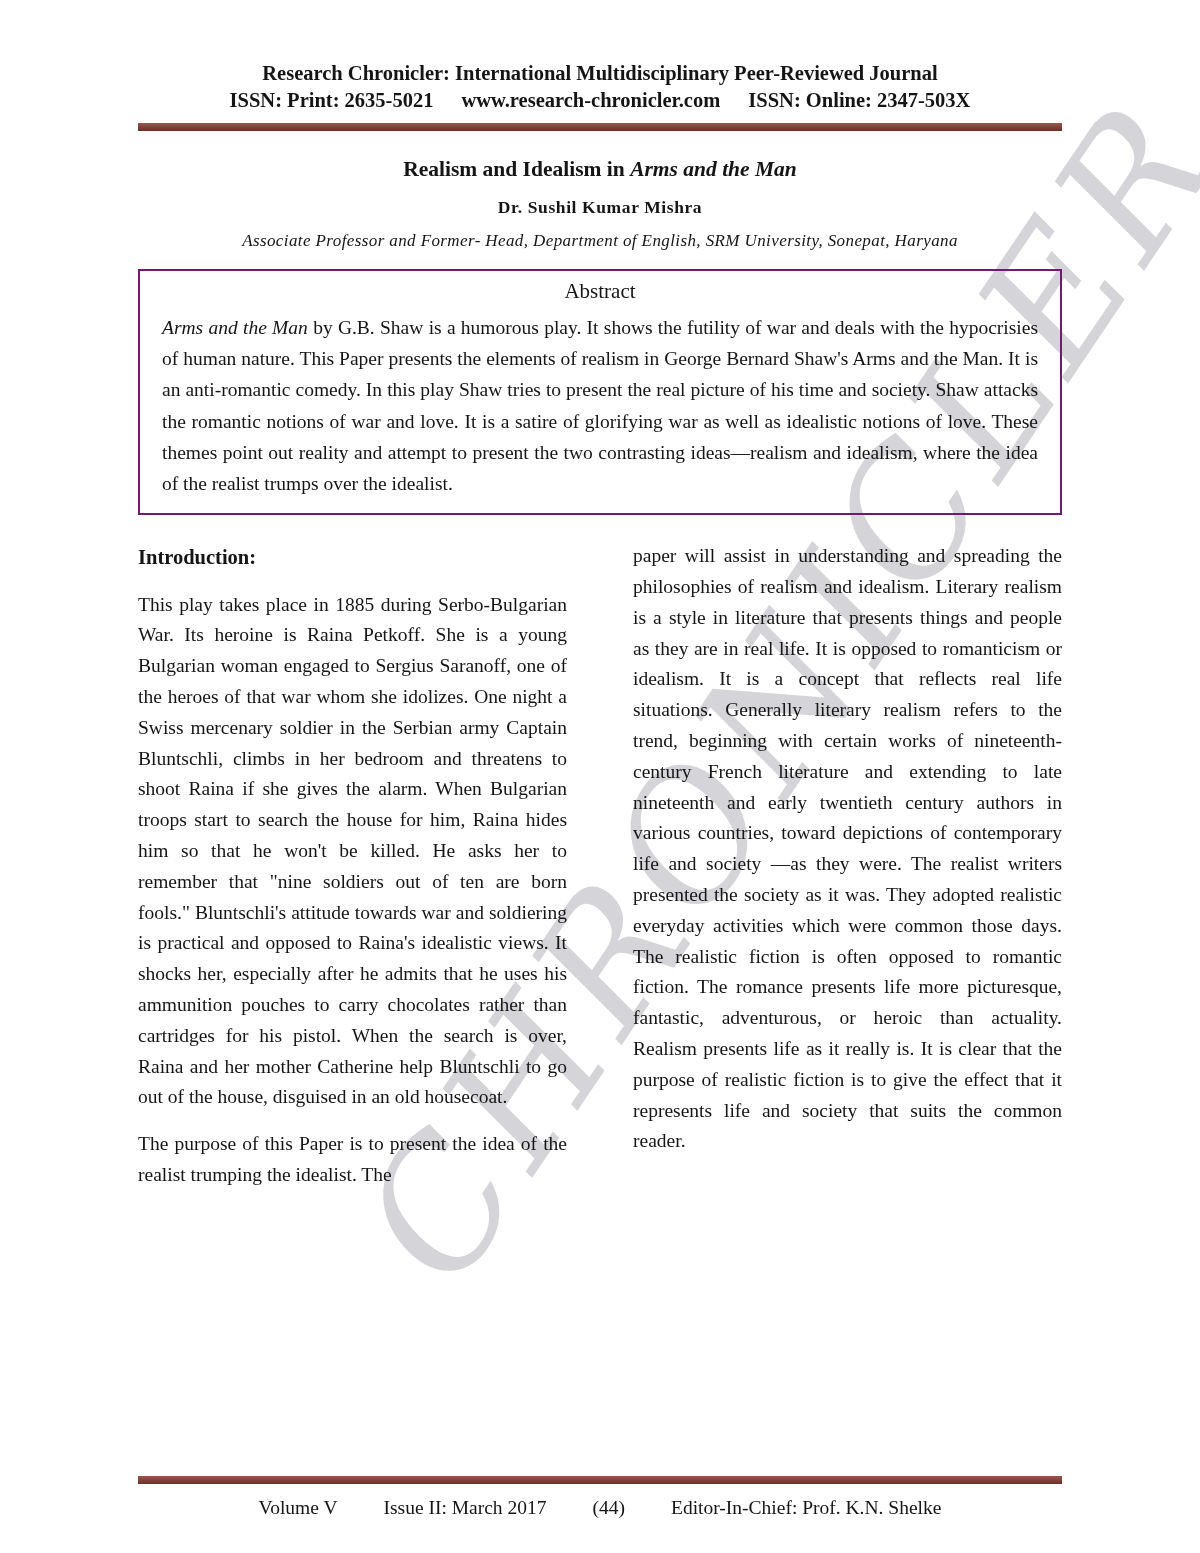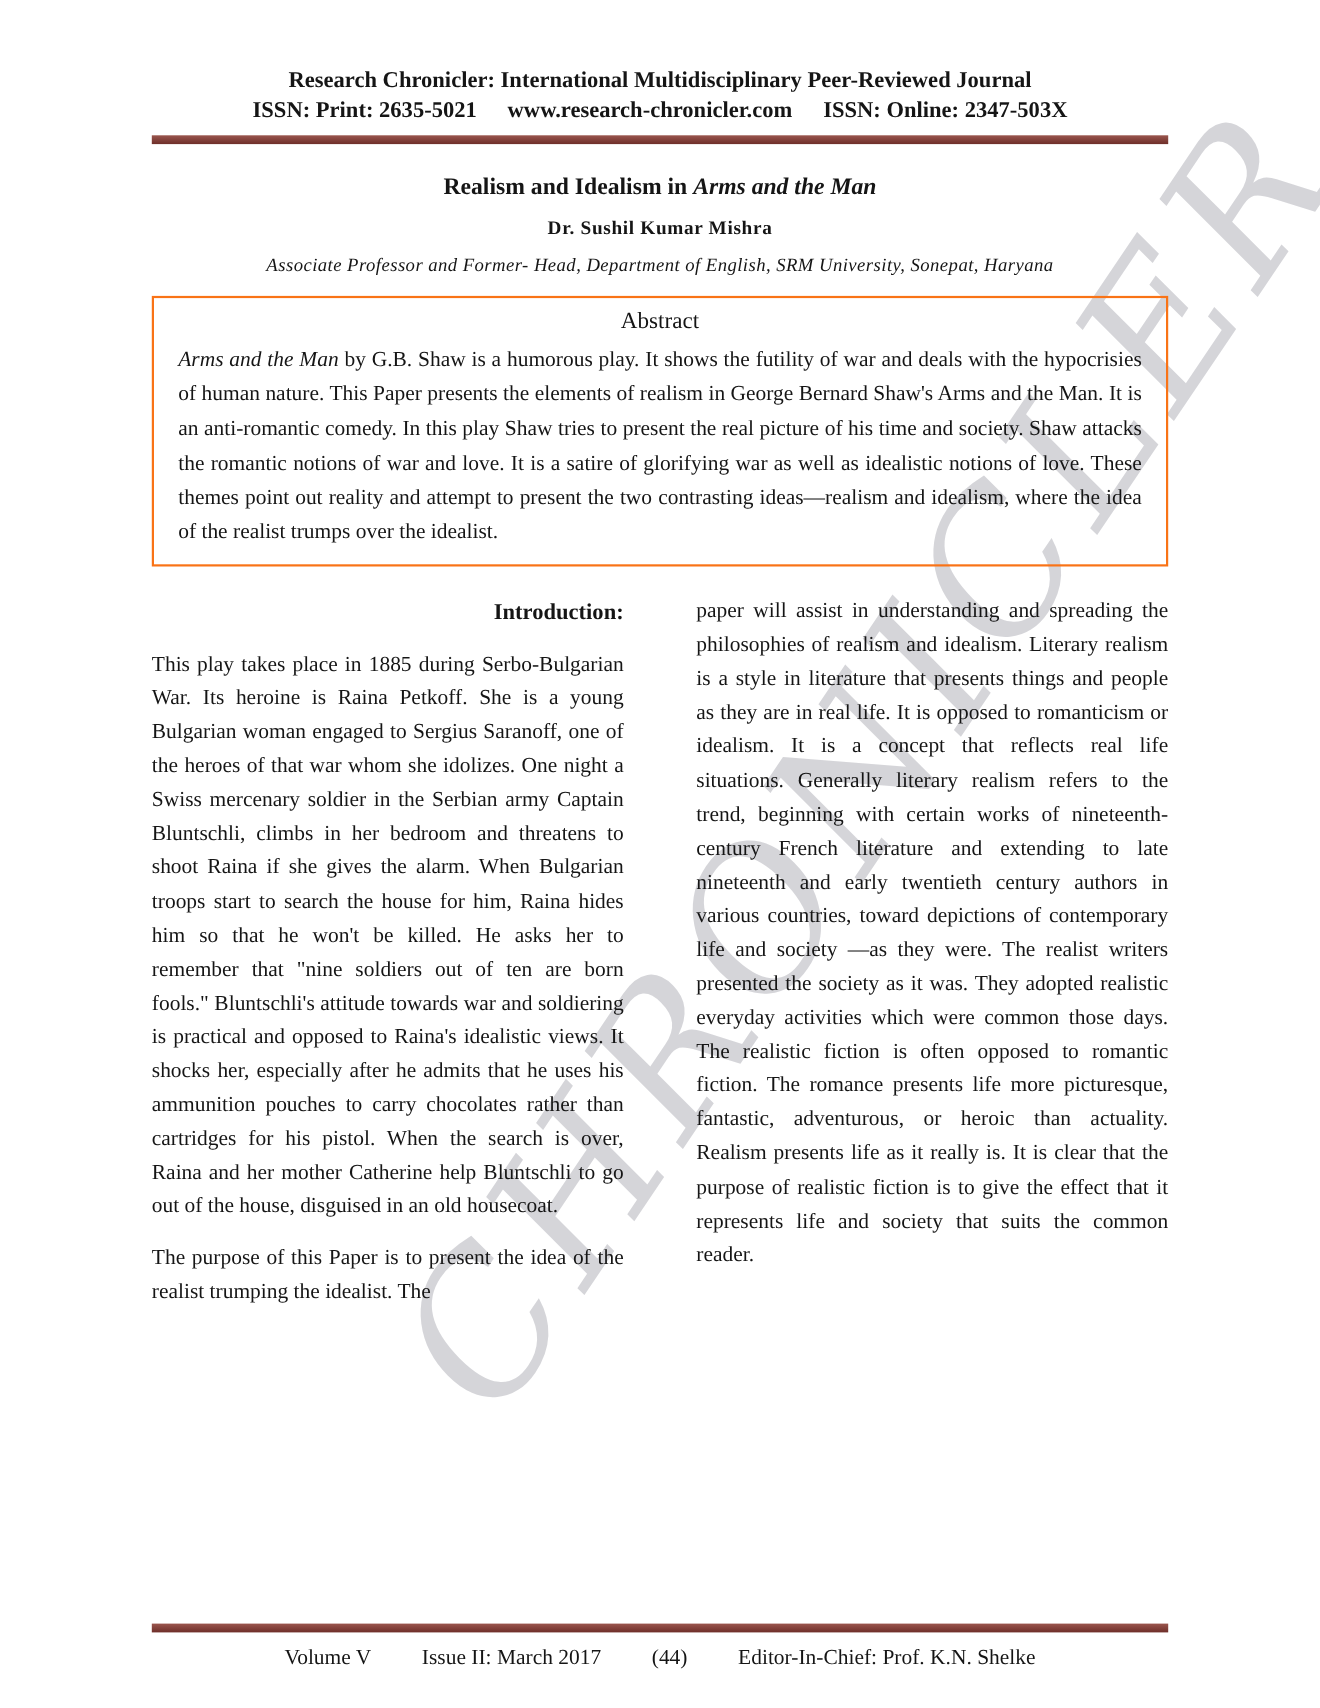--- a/index.html
+++ b/index.html
@@ -21,30 +21,30 @@
   .jheader { text-align:center; font-weight:bold; font-size:20.5px; line-height:1.32; }
   .issn-line { display:flex; justify-content:center; gap:28px; font-weight:bold; font-size:20.5px; line-height:1.32; }
   .issn-line .url { }
   .rule { height:8px; background:linear-gradient(#9a564e, #6e2e29); margin-top:9px; }
 
   .art-title { margin-top:26px; text-align:center; font-weight:bold; font-size:21.5px; }
   .art-title .it { font-style:italic; }
   .author { margin-top:15px; text-align:center; font-weight:bold; font-size:17.5px; letter-spacing:0.6px; }
   .affil { margin-top:13px; text-align:center; font-style:italic; font-size:17px; letter-spacing:0.4px; }
 
-  .abstract-box { margin-top:18px; border:2px solid #f97316; padding:8px 22px 14px; background:transparent; }
+  .abstract-box { margin-top:18px; border:2px solid #701a75; padding:8px 22px 14px; background:transparent; }
   .abstract-head { text-align:center; font-size:21px; margin-bottom:8px; }
   .abstract-body { font-size:19.5px; line-height:1.6; text-align:justify; }
   .abstract-body .it { font-style:italic; }
   .keywords { margin-top:8px; font-size:19.5px; text-indent:44px; }
   .keywords .kw-label { font-weight:bold; }
 
   .columns { margin-top:26px; display:flex; gap:66px; }
   .col { flex:1; font-size:19.5px; line-height:1.58; text-align:justify; }
-  .intro-head { font-weight:bold; font-size:20.5px; margin-bottom:16px; text-align:right; }
+  .intro-head { font-weight:bold; font-size:20.5px; margin-bottom:16px; text-align:left; }
   .col p + p { margin-top:16px; }
 
   .pfooter { position:absolute; z-index:1; left:138px; right:138px; bottom:34px; }
   .pfooter .rule { margin:0 0 13px 0; }
   .footer-row { display:flex; justify-content:center; align-items:baseline; gap:46px; font-weight:normal; font-size:19.5px; }
 </style>
 </head>
 <body>
 
 <div class="page">

